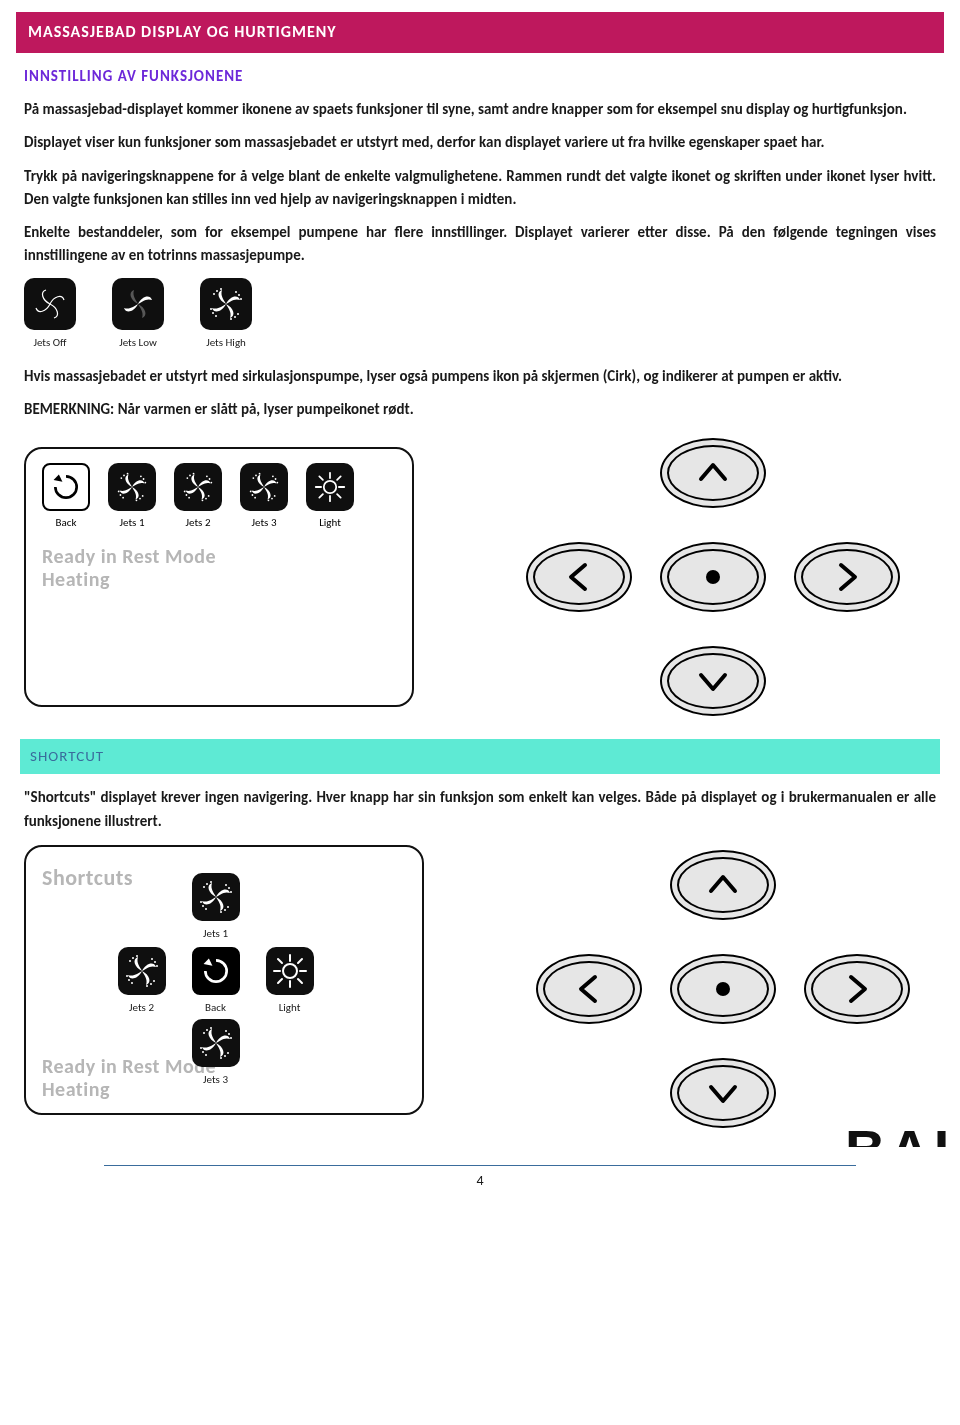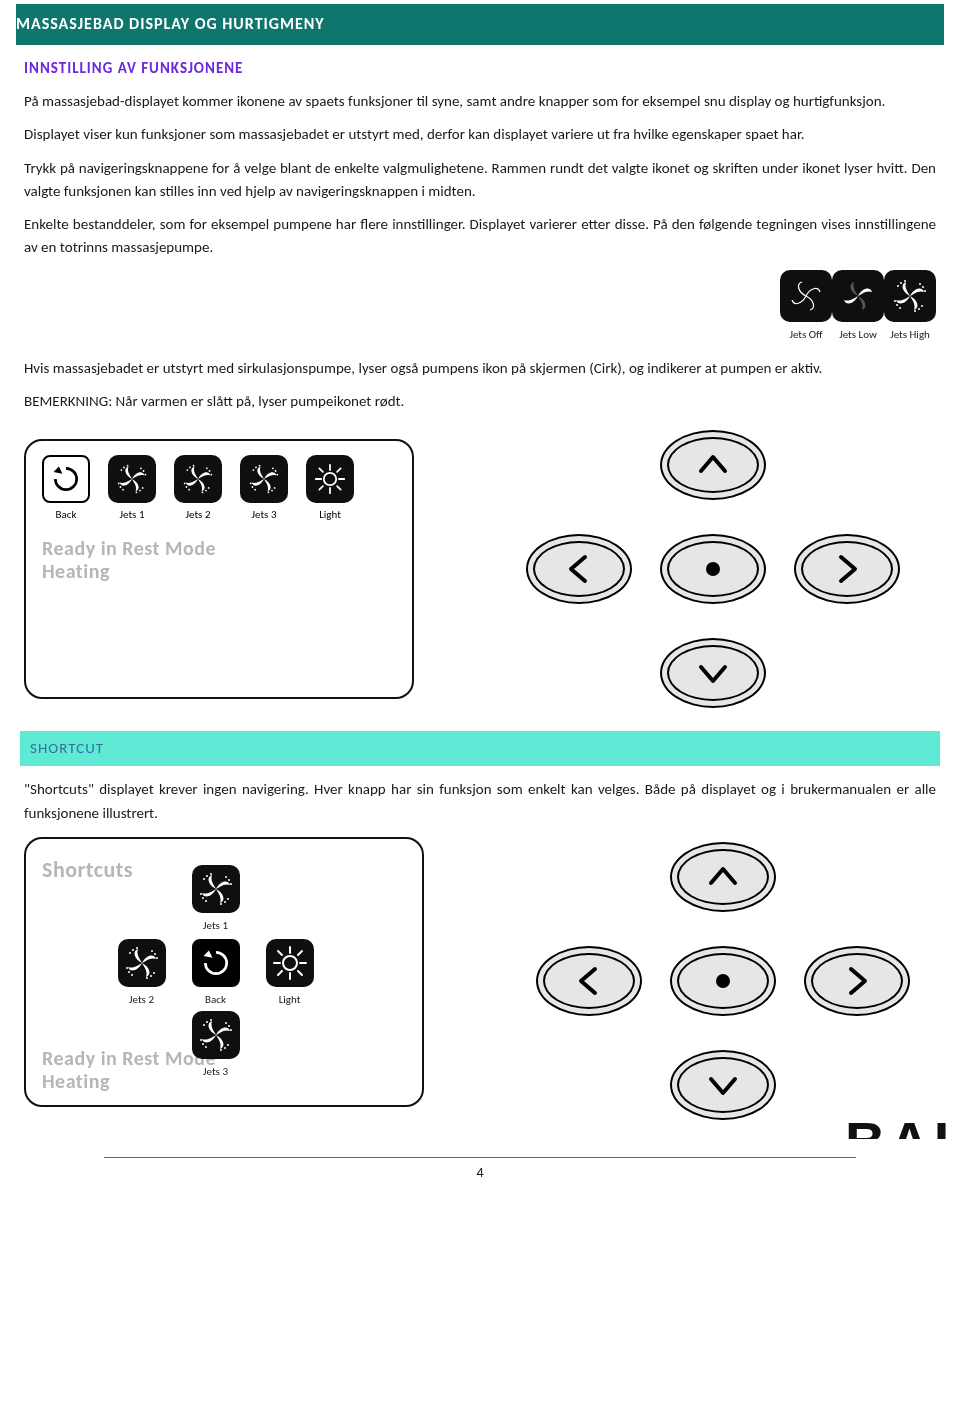--- a/index.html
+++ b/index.html
@@ -6,45 +6,45 @@
   body {
     font-family: "Calibri", "Segoe UI", sans-serif;
     font-size: 15px;
     line-height: 1.55;
     color: #1a1a1a;
     width: 960px;
     background: #fff;
     padding: 0 24px 20px 24px;
   }
   .banner {
-    background: #0f766e;
+    background: #be185d;
     color: #fff;
     font-weight: 600;
     letter-spacing: 1px;
-    padding: 8px 0;
-    margin: 4px -8px 12px -8px;
+    padding: 8px 12px;
+    margin: 12px -8px 12px -8px;
     font-size: 16px;
   }
   .sub-banner {
     background: #5eead4;
     color: #3A6C9C;
     font-weight: 500;
     letter-spacing: 1px;
     padding: 6px 10px;
     margin: 16px -4px 12px -4px;
     font-size: 15px;
   }
   .section-h {
     color: #6d28d9;
     letter-spacing: 1px;
     font-size: 15px;
     margin: 12px 0 10px 0;
   }
-  p { margin: 8px 0 10px 0; text-align: justify; }
-  .icon-strip { display: flex; margin: 8px 0 14px 0; justify-content: flex-end; }
+  p { margin: 8px 0 10px 0; text-align: justify; font-weight: bold; }
+  .icon-strip { display: flex; gap: 36px; margin: 8px 0 14px 0; }
   .icon-item { text-align: center; font-size: 11px; color: #222; }
   .sq {
     width: 52px; height: 52px;
     background: #0f0f0f;
     border-radius: 10px;
     display: flex; align-items: center; justify-content: center;
     margin-bottom: 4px;
   }
   .sq svg { width: 36px; height: 36px; }
   .sq-w {

